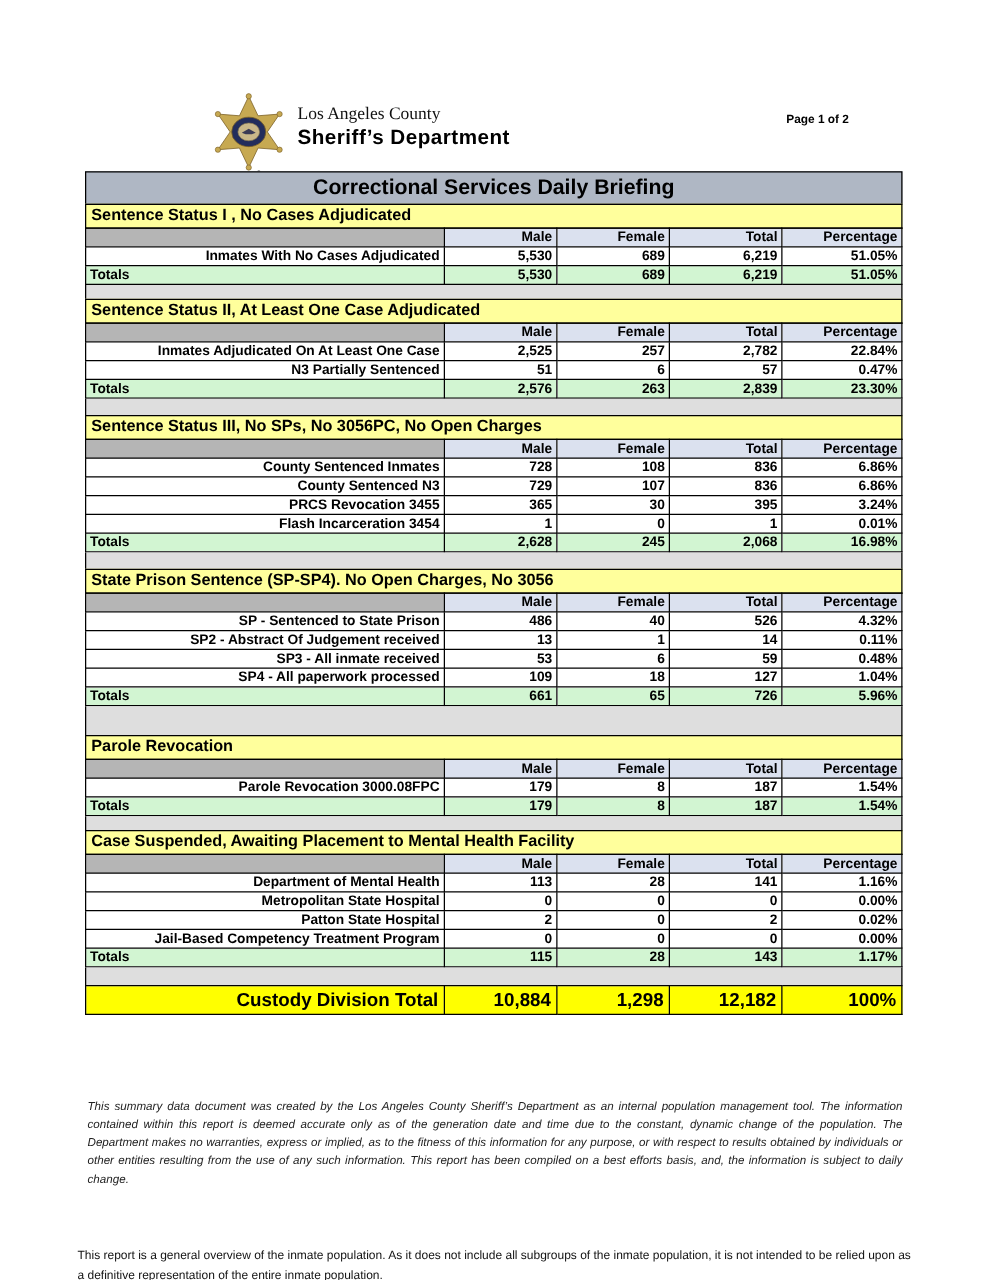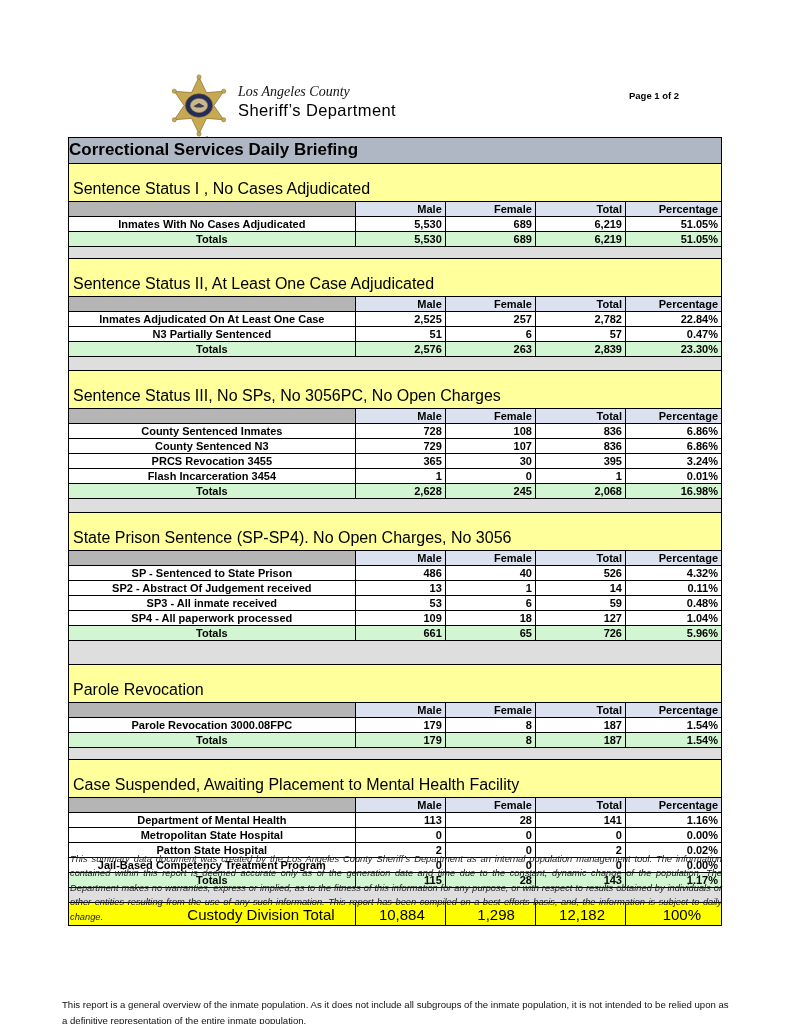--- a/index.html
+++ b/index.html
@@ -9,77 +9,77 @@
     font-family:"Liberation Sans", sans-serif;
     position:relative;
     color:#000;
   }
   .page { position:relative; width:791px; height:1024px; background:#fff; overflow:hidden; }
 
   
   .letterhead { position:absolute; left:168px; top:74px; display:flex; align-items:flex-start; }
   .star-wrap { width:62px; height:68px; }
   .agency-text { margin-left:8px; margin-top:10px; }
-  .agency-line1 { font-family:"Liberation Serif", serif; font-style:italic; font-size:14px; color:#111; }
-  .agency-line2 { font-size:16.5px; font-weight:normal; letter-spacing:0.4px; color:#000; margin-top:1px; }
+  .agency-line1 { font-family:"Liberation Serif", serif; font-size:14px; color:#111; }
+  .agency-line2 { font-size:16.5px; font-weight:bold; letter-spacing:0.4px; color:#000; margin-top:1px; }
   .page-indicator { position:absolute; left:629px; top:90px; font-size:9.5px; font-weight:bold; }
 
   
   .report { position:absolute; left:68px; top:137px; width:654px; }
 
   .title-bar {
     background:var(--title-bar-bg,#AFB7C4);
     border:1.5px solid #000;
-    padding:2px 0 3px 0;
+    text-align:center; padding:2px 0 3px 0;
   }
   .report-title { font-size:17px; font-weight:bold; }
   .report-date  { font-size:11px; font-weight:bold; margin-top:1px; }
 
   .sec-header {
     background:var(--section-header-bg,#FFFF9C);
     border:1.2px solid #000;
-    font-size:16px; font-weight:normal;
-    padding:16px 4px 3px 4px;
+    font-size:13px; font-weight:bold;
+    padding:0 4px 3px 4px;
     margin-top:-1px;
   }
   table.sec-table { width:100%; border-collapse:collapse; table-layout:fixed; margin-top:-1px; }
   col.c-label { width:43.9%; }
   col.c-num   { width:13.8%; }
   col.c-pct   { width:14.7%; }
   table.sec-table th, table.sec-table td {
     border:1px solid #000;
     font-size:11px; font-weight:bold;
     height:15px; padding:0 3px;
     overflow:hidden; white-space:nowrap;
   }
   th.blank { background:var(--gray-cell-bg,#B5B5B5); }
   th.colh  { background:var(--column-header-bg,#DBE1EF); text-align:right; }
-  td.lbl   { text-align:center; background:#fff; }
+  td.lbl   { text-align:right; background:#fff; }
   td.num   { text-align:right; background:#fff; }
   tr.totals td { background:var(--totals-bg,#D2F5D2); }
-  tr.totals td.lbl { text-align:center; }
+  tr.totals td.lbl { text-align:left; }
 
   .spacer {
     background:var(--spacer-bg,#DEDEDE);
     border-left:1px solid #000; border-right:1px solid #000;
   }
   .h12{height:12px;} .h14{height:14px;} .h24{height:24px;}
 
   table.grand { width:100%; border-collapse:collapse; table-layout:fixed; }
   table.grand td {
     background:var(--grand-total-bg,#FFFF00);
     border:1.5px solid #000;
-    font-size:15px; font-weight:normal;
-    height:23px; padding:0 20px;
+    font-size:15px; font-weight:bold;
+    height:23px; padding:0 4px;
     text-align:right; white-space:nowrap;
   }
 
   
   .disclaimer {
-    position:absolute; left:70px; top:852px; width:652px;
+    position:absolute; left:70px; top:878px; width:652px;
     font-size:9.3px; font-style:italic; line-height:1.55;
     text-align:justify; color:#222;
   }
   .footnote {
     position:absolute; left:62px; top:997px; width:670px;
     font-size:9.6px; line-height:1.7; color:#111;
   }
 </style>
 </head>
 <body>

